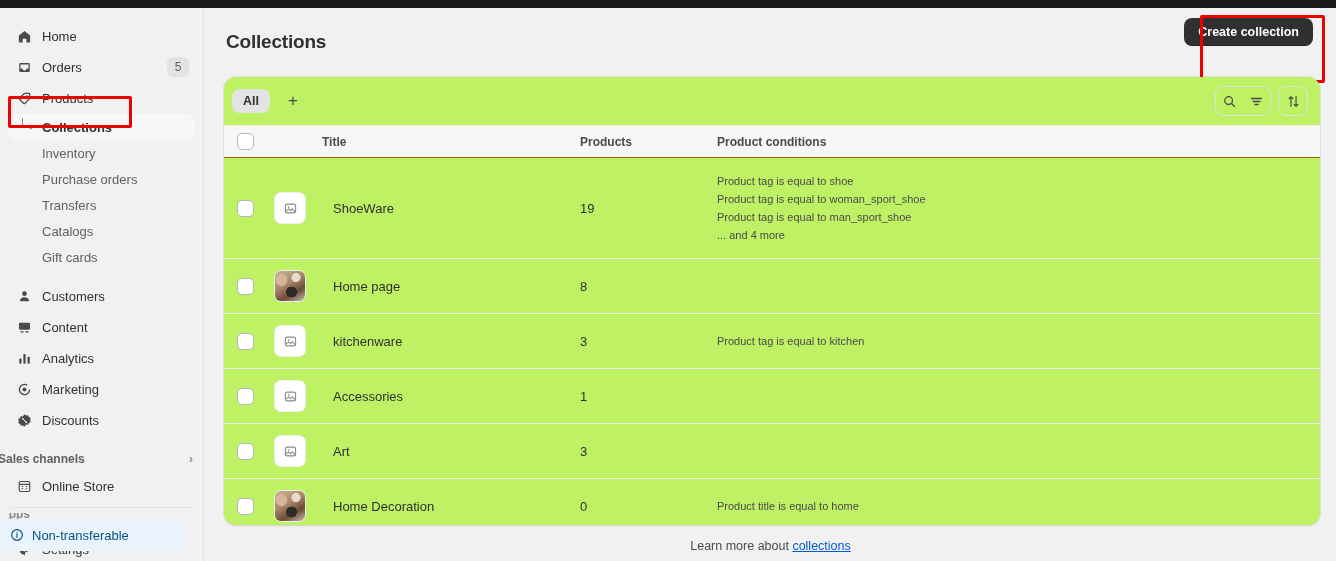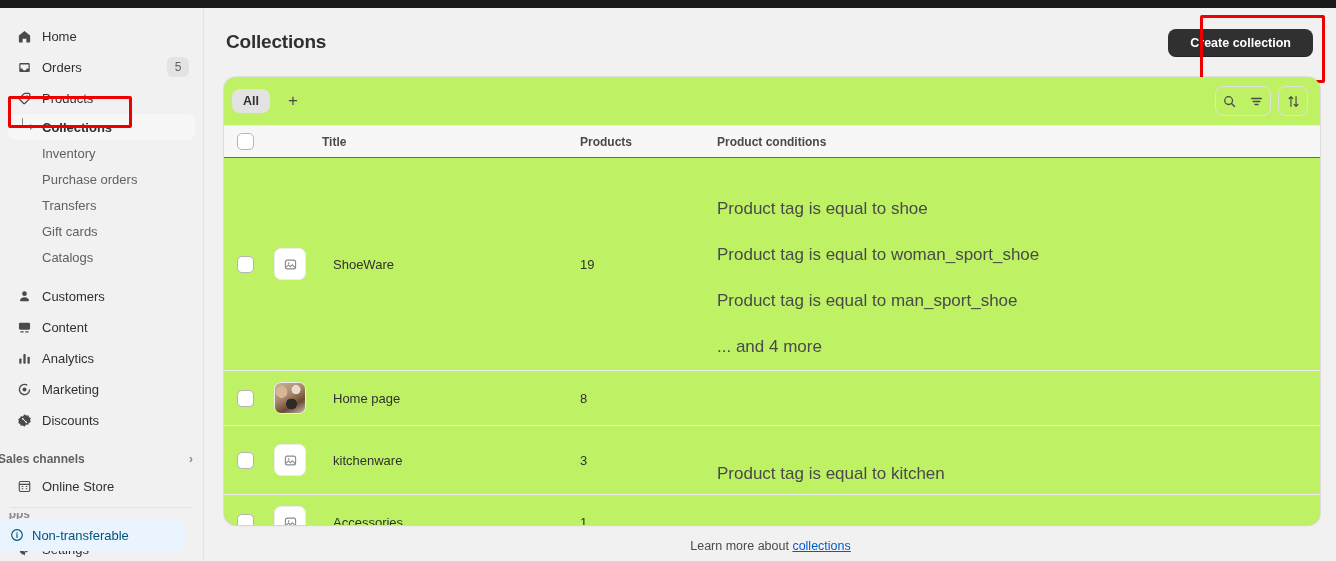--- a/index.html
+++ b/index.html
@@ -117,24 +117,24 @@
     position: absolute; top: 8px; left: 205px; width: 1131px; height: 553px;
     background: #f1f1f1;
     overflow: hidden;
   }
   .page-title {
     position: absolute; top: 23px; left: 21px;
     font-size: 19px; font-weight: 700; color: #303030;
     letter-spacing: -0.2px;
   }
   .create-btn {
-    position: absolute; top: 21px; right: 23px;
+    position: absolute; top: 10px; right: 23px;
     background: #303030; color: #fff;
     border: none; border-radius: 8px;
-    padding: 7px 22px;
+    padding: 7px 14px;
     font-size: 12.5px; font-weight: 600;
     font-family: "Liberation Sans", sans-serif;
     cursor: pointer;
     box-shadow: inset 0 -1px 0 rgba(0,0,0,0.25);
   }
   .annot-btn {
     position: absolute; top: 7px; right: 11px;
     width: 125px; height: 68px;
     border: 3px solid #ee0000; border-radius: 2px;
     pointer-events: none;
@@ -221,21 +221,21 @@
   .ph-home {
     width: 100%; height: 100%;
     background:
       radial-gradient(circle at 22% 30%, #d8b596 0 18%, transparent 19%),
       radial-gradient(circle at 70% 22%, #e8dcd0 0 14%, transparent 15%),
       radial-gradient(circle at 55% 70%, #2e2a26 0 20%, transparent 21%),
       linear-gradient(150deg, #cbb49c 0%, #a9876a 42%, #6b4a35 70%, #c8bcb0 100%);
   }
   .td-title { color: #303030; font-size: 13px; }
   .td-prod  { color: #303030; font-size: 13px; }
-  .cond-line { font-size: 17px; color: #4a4a4a; line-height: 18px; white-space: nowrap; margin-top: 28px; }
+  .cond-line { font-size: 11px; color: #4a4a4a; line-height: 18px; white-space: nowrap; }
 
   .footer-note {
     position: absolute; bottom: 8px; left: 0; width: 1131px;
     text-align: center; font-size: 12.5px; color: #4a4a4a;
   }
   .footer-note a { color: #005bd3; text-decoration: underline; }
 </style>
 </head>
 <body>
 
@@ -283,24 +283,24 @@
     <div class="sub-item">
       <span>Inventory</span>
     </div>
     <div class="sub-item">
       <span>Purchase orders</span>
     </div>
     <div class="sub-item">
       <span>Transfers</span>
     </div>
     <div class="sub-item">
+      <span>Catalogs</span>
+    </div>
+    <div class="sub-item">
       <span>Gift cards</span>
-    </div>
-    <div class="sub-item">
-      <span>Catalogs</span>
     </div>
 
     <div class="nav-spacer"></div>
 
     <div class="nav-item">
       <span class="ico">
         <svg width="15" height="15" viewBox="0 0 20 20" fill="#4a4a4a">
             <circle cx="10" cy="6.2" r="3.1"></circle>
             <path d="M10 11c-3.3 0-6 1.9-6 4.2 0 .6.5 1 1.1 1h9.8c.6 0 1.1-.4 1.1-1 0-2.3-2.7-4.2-6-4.2z"></path>
           </svg>
@@ -532,20 +532,35 @@
                     <rect x="3.2" y="4.2" width="13.6" height="11.6" rx="2.6"></rect>
                     <circle cx="7.6" cy="8.2" r="1.05" fill="#8a8a8a" stroke="none"></circle>
                     <path d="M4 13.6l3.4-3 2.6 2.3 2.4-2.6 3.6 3.7"></path>
                   </svg>
                 </span>
      </td>
      <td class="c-title td-title" style="padding:11px 0;padding-left:11px;">Art</td>
      <td class="c-prod td-prod" style="padding:11px 0;">3</td>
      <td class="c-cond" style="padding:11px 0;"></td>
             </tr>
+            <tr>
+              <td class="c-check" style="padding-left:13px;padding:11px 0;">
+       <span class="cbx"></span>
+     </td>
+     <td class="c-thumb" style="padding:11px 0;">
+       <span class="thumb photo">
+                  <span class="ph-home"></span>
+                </span>
+     </td>
+     <td class="c-title td-title" style="padding:11px 0;padding-left:11px;">Home Decoration</td>
+     <td class="c-prod td-prod" style="padding:11px 0;">0</td>
+     <td class="c-cond" style="padding:11px 0;">
+                <div class="cond-line">Product title is equal to home</div>
+              </td>
+            </tr>
           </tbody>
       </table>
     </section>
 
     <div class="footer-note">
       <span>Learn more about </span><a href="#">collections</a>
     </div>
   </main>
 </div>
 

